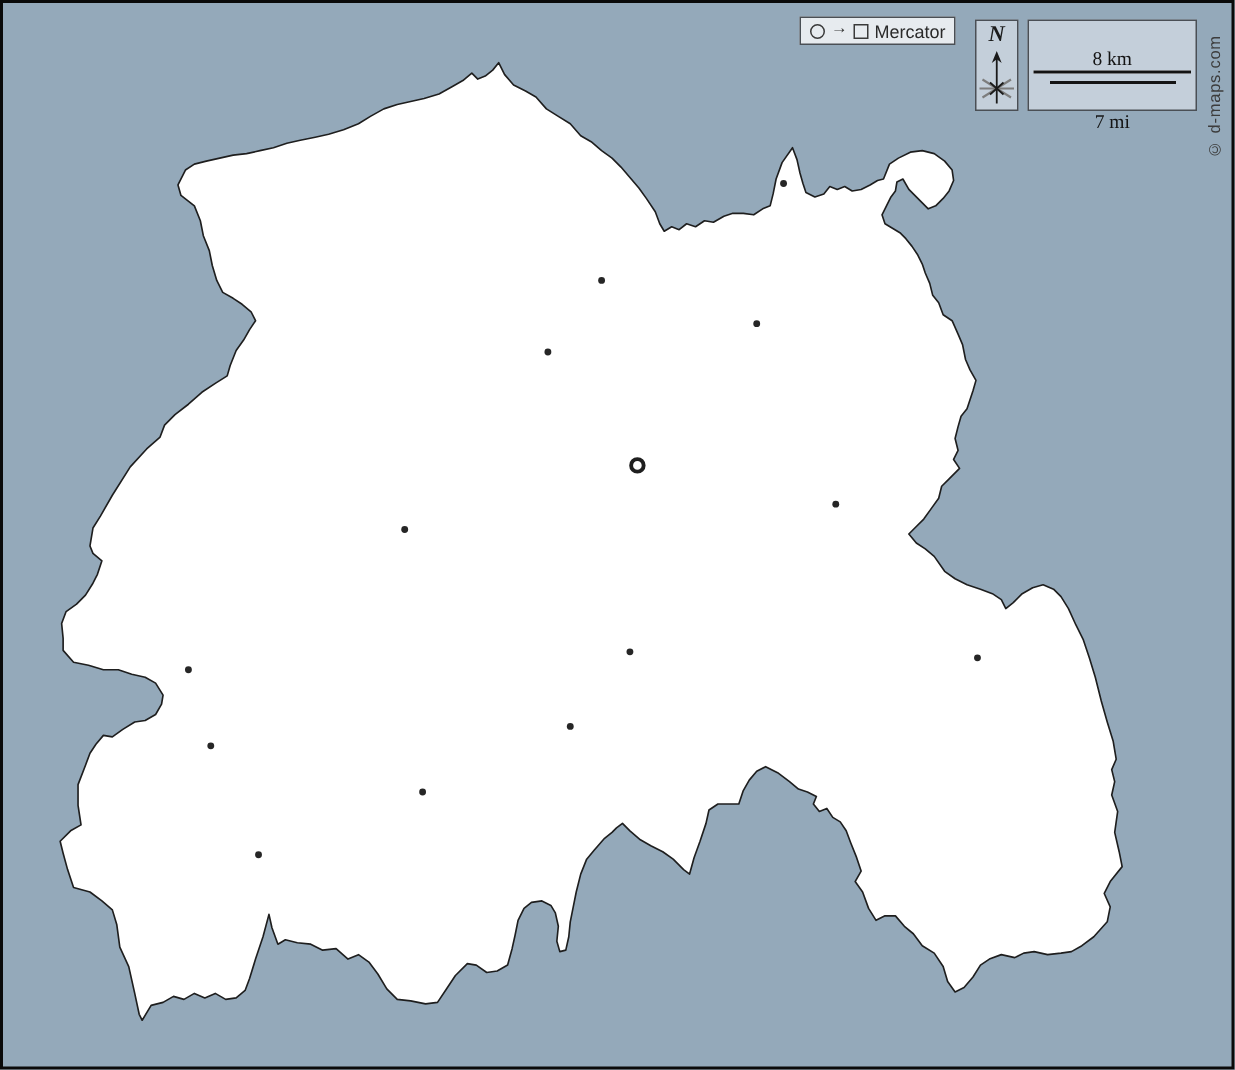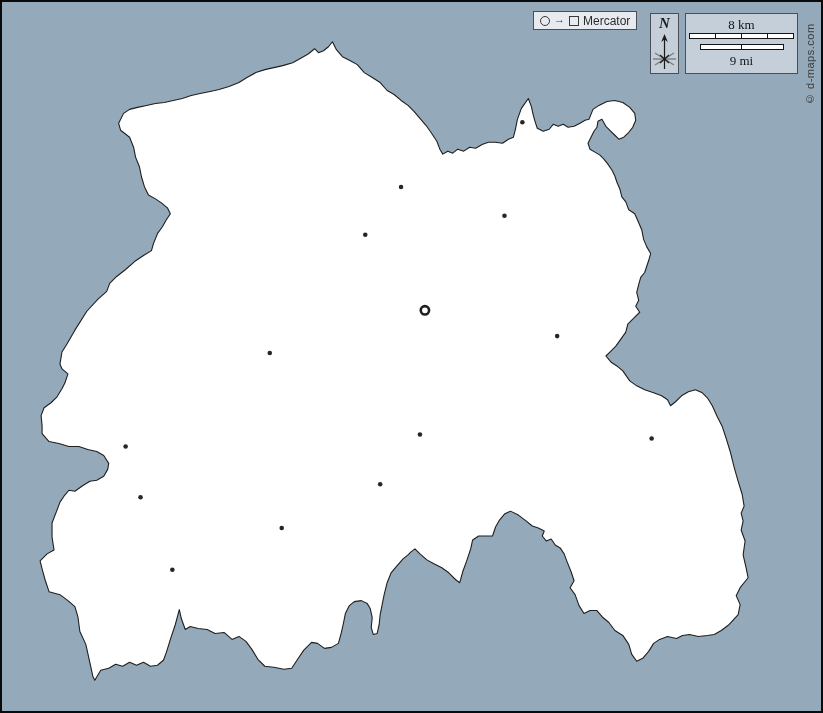--- a/index.html
+++ b/index.html
@@ -32,21 +32,21 @@
     font-family:"Liberation Serif",serif;font-style:italic;font-weight:bold;
     font-size:15px;color:#1c1c1c;margin-top:1px;
   }
   #compass-svg{display:block;}
 
   #scale-box{
     left:683px;top:11px;width:113px;height:61px;background:#c4cfda;
     display:flex;flex-direction:column;align-items:center;
     font-family:"Liberation Serif",serif;color:#141414;
   }
-  .scale-label{font-size:13px;line-height:14px;margin-top:4px;}
+  .scale-label{font-size:13px;line-height:14px;margin-top:18px;}
   .bar{box-sizing:border-box;height:6px;border:1px solid #141414;background:#fff;display:flex;}
   #bar-km{width:105px;margin-top:1px;}
   #bar-mi{width:84px;margin-top:5px;}
   .bar .seg{flex:1;border-right:1px solid #141414;}
   .bar .seg:last-child{border-right:none;}
 
   #copyright{
     position:absolute;right:5px;top:13px;height:90px;
     writing-mode:vertical-rl;transform:rotate(180deg);
     font-size:11px;color:#3c3c3c;letter-spacing:0.5px;white-space:nowrap;
@@ -102,18 +102,18 @@
     <div id="bar-km" class="bar">
       <div class="seg"></div>
         <div class="seg"></div>
         <div class="seg"></div>
         <div class="seg"></div>
     </div>
     <div id="bar-mi" class="bar">
       <div class="seg"></div>
         <div class="seg"></div>
     </div>
-    <div class="scale-label">9 mi</div>
+    <div class="scale-label">7 mi</div>
   </div>
 
   <div id="copyright">© d-maps.com</div>
 
 </div>
 
 </body></html>

